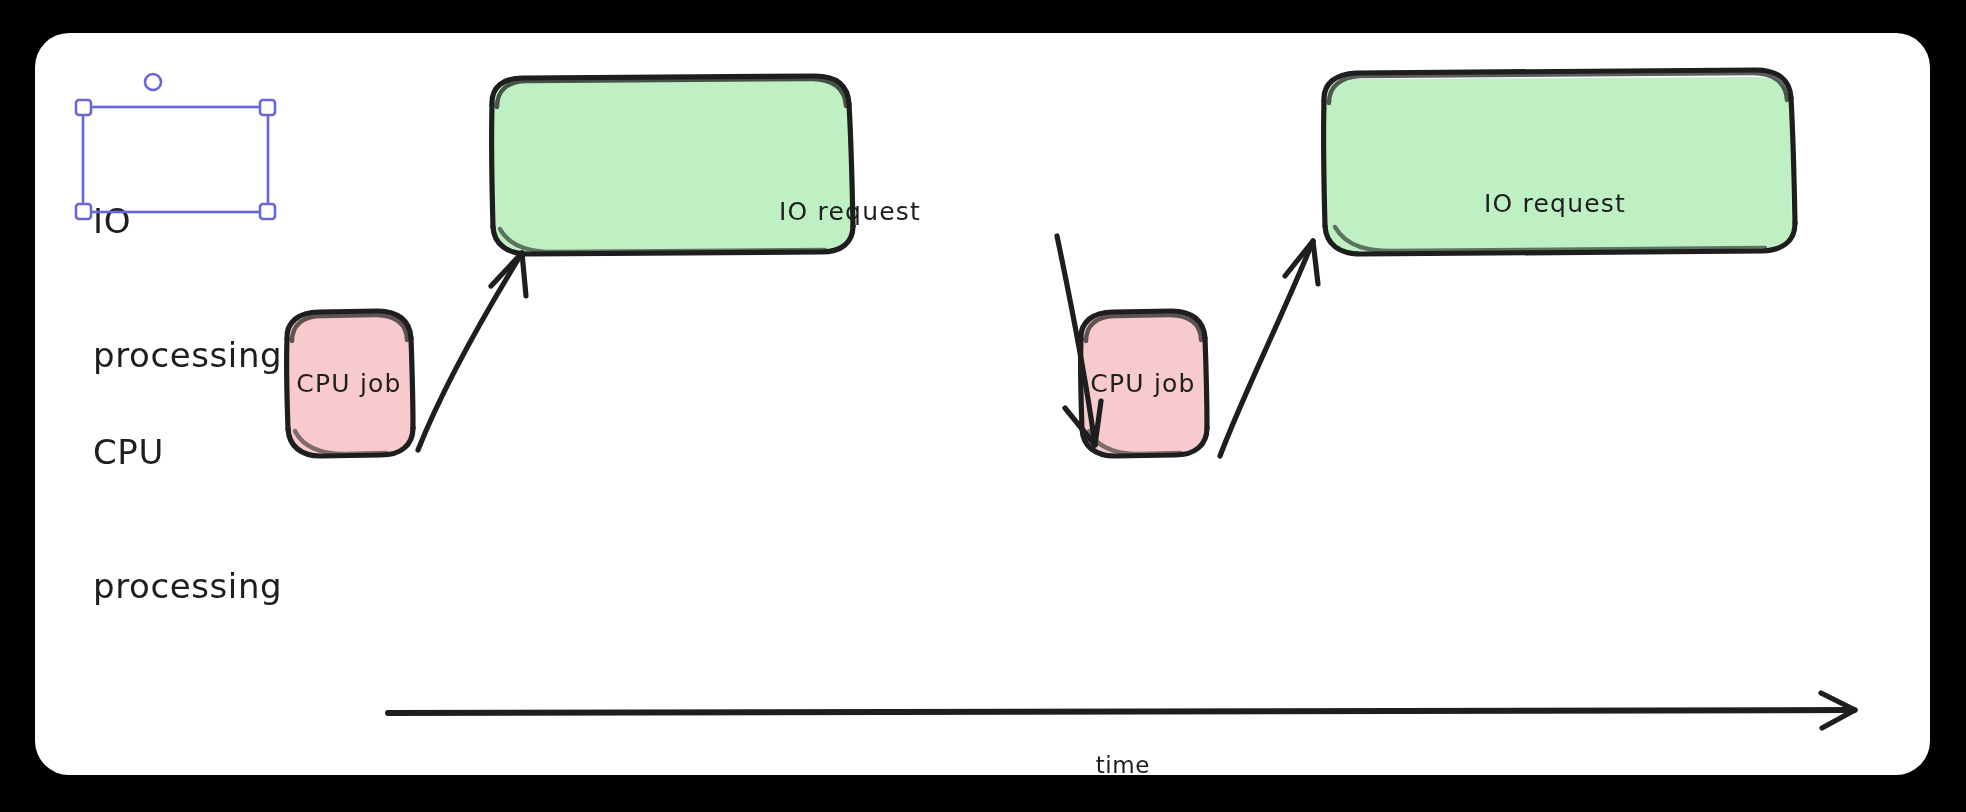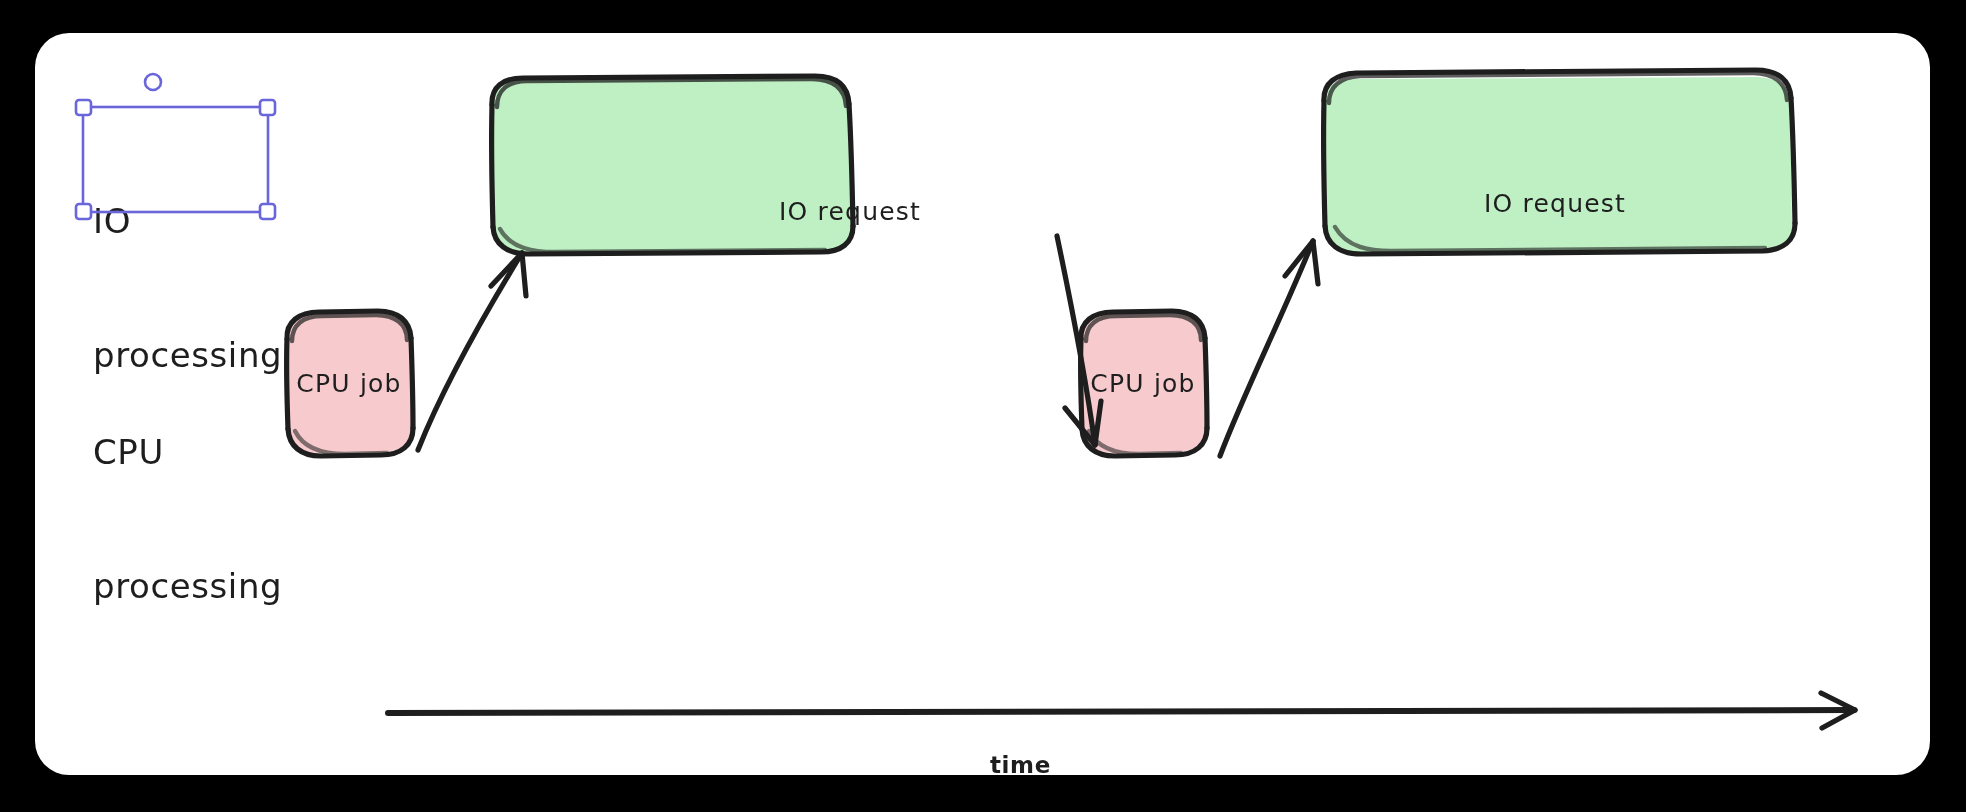--- a/index.html
+++ b/index.html
@@ -186,21 +186,21 @@
     <div class="lbl lbl-side" style="left:58px; top:313px;">
       <div>CPU</div>
       <div style="margin-top:6px;">processing</div>
     </div>
 
     <div class="lbl lbl-side" style="left:58px; top:82px;">
       <div>IO</div>
       <div style="margin-top:6px;">processing</div>
     </div>
 
-    <div class="lbl lbl-axis" style="left:955px; top:718px; width:160px; text-align:left;font-weight:bold;">time</div>
+    <div class="lbl lbl-axis" style="left:955px; top:718px; width:160px; text-align:right;">time</div>
 
     <svg id="selection" viewBox="0 0 1895 742">
 
       <rect x="48" y="74" width="185" height="105" fill="none" stroke="#6965db" stroke-width="2.6"></rect>
 
       <circle cx="118" cy="49" r="8" fill="#ffffff" stroke="#6965db" stroke-width="2.6"></circle>
 
       <rect x="41" y="67" width="15" height="15" rx="3" fill="#ffffff" stroke="#6965db" stroke-width="2.6"></rect>
       <rect x="225" y="67" width="15" height="15" rx="3" fill="#ffffff" stroke="#6965db" stroke-width="2.6"></rect>
       <rect x="41" y="171" width="15" height="15" rx="3" fill="#ffffff" stroke="#6965db" stroke-width="2.6"></rect>

